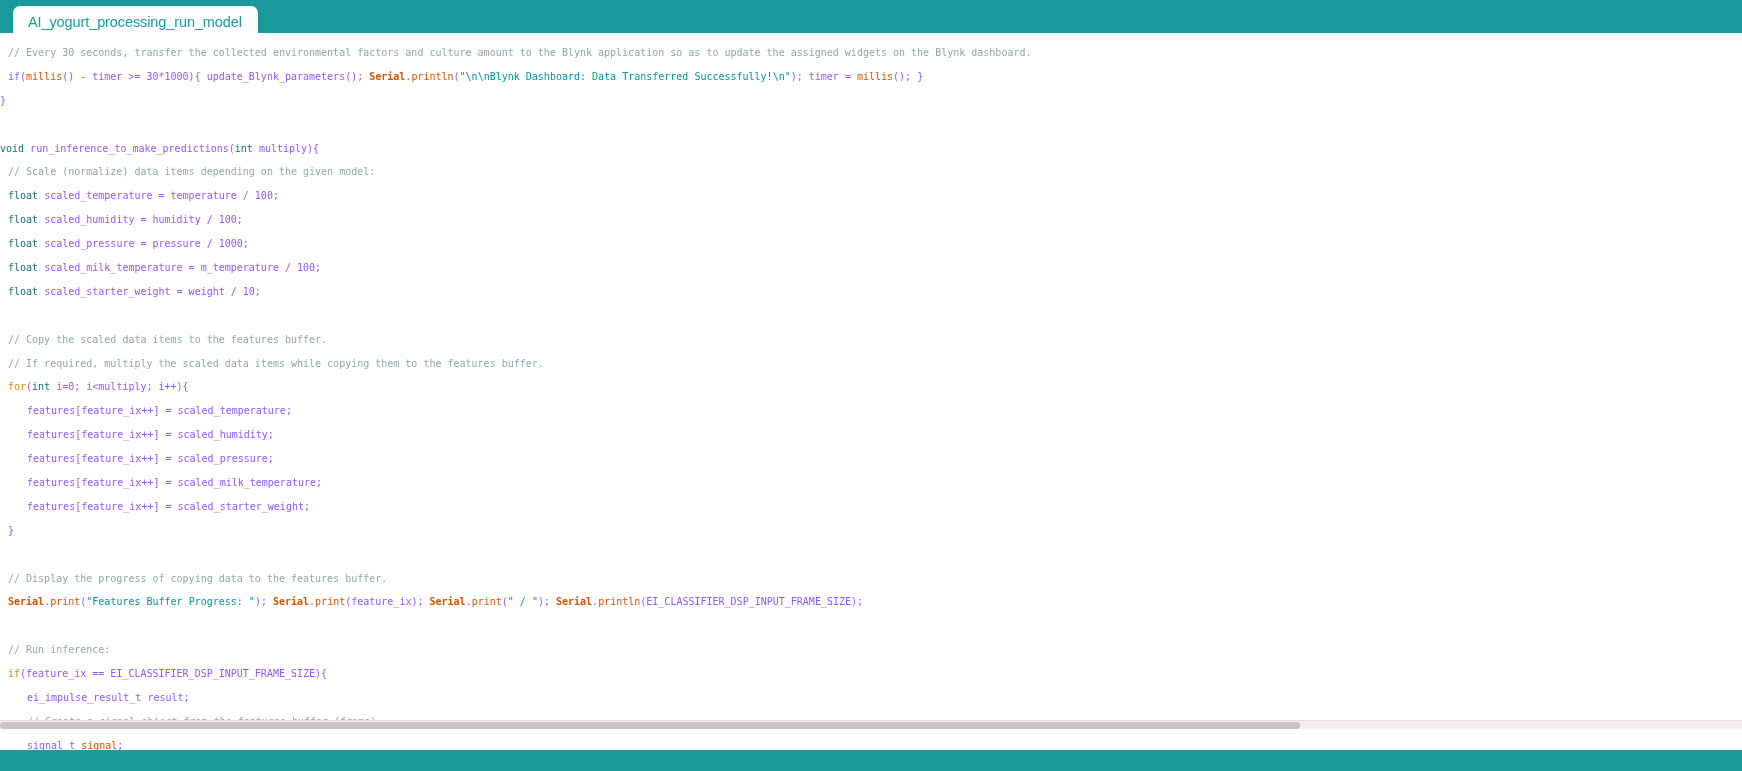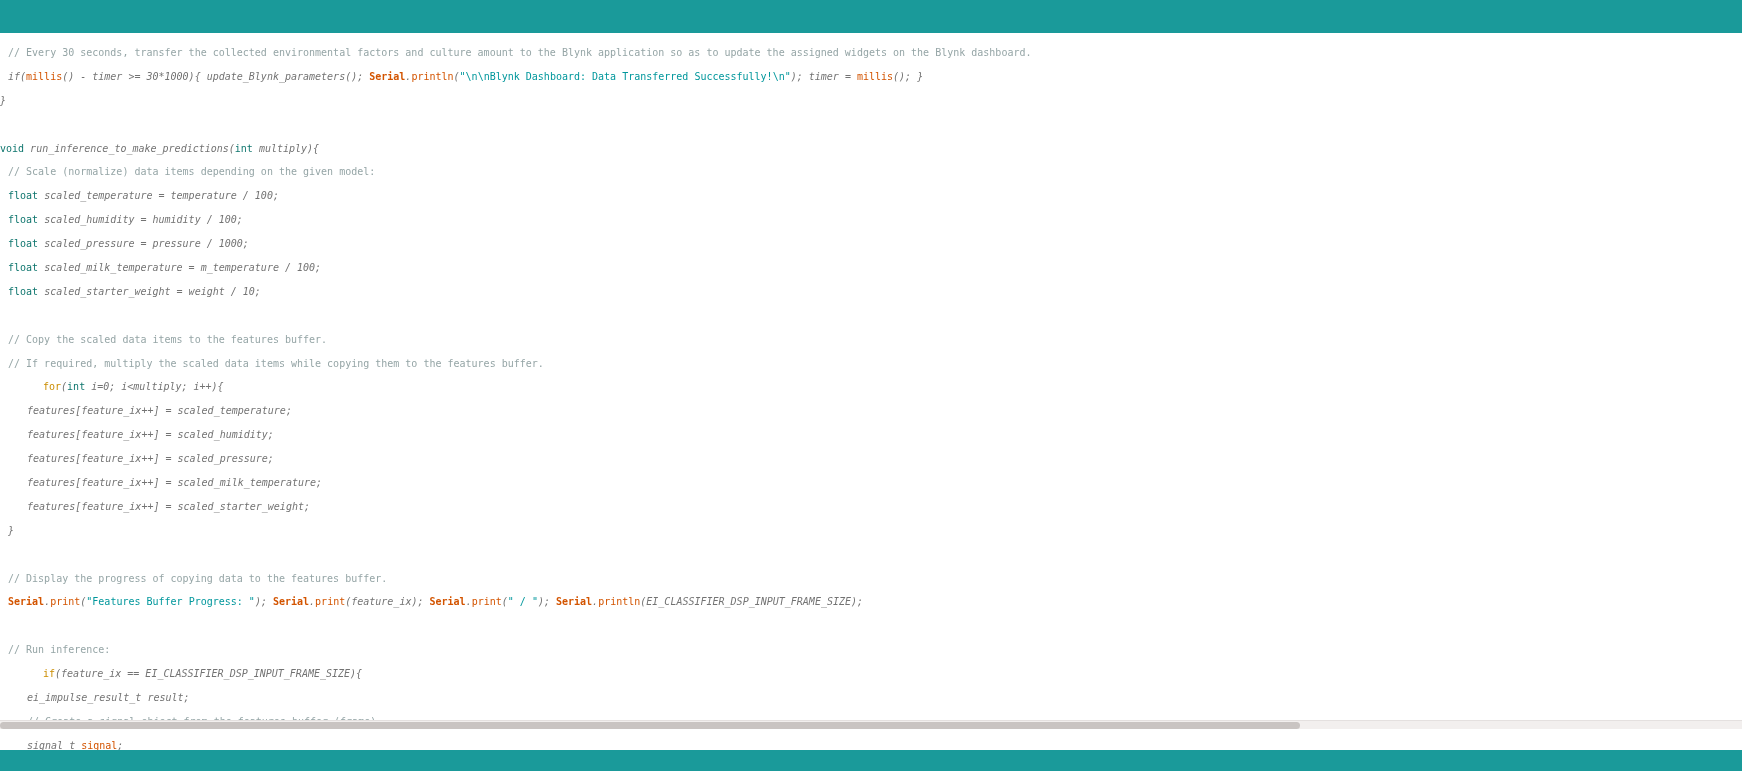--- a/index.html
+++ b/index.html
@@ -85,27 +85,27 @@
   }
   .ln {
     display: block;
     height: 23.9px;
     padding-left: 8px;
     white-space: pre;
   }
 
   
   .c-comment  { color: #95a5a6; }
-  .c-keyword  { color: #cb8d00; margin-left: 35px; }
+  .c-keyword  { color: #cb8d00; }
   .c-type     { color: #0f766e; }
   .c-func     { color: #d35400; margin-top: 11px; }
   .c-obj      { color: #d35400; font-weight: bold; }
   .c-method   { color: #d35400; margin-top: 12px; }
   .c-string   { color: #00979c; }
-  .c-plain    { color: #737373; font-style: italic; }
+  .c-plain    { color: #8b5cf6; }
 
   
   .hscroll-track {
     position: absolute;
     left: 0;
     bottom: 21px;
     width: 1742px;
     height: 9px;
     background: #f2efee;
     border-top: 1px solid #e4e0df;
@@ -127,20 +127,23 @@
     width: 1742px;
     height: 21px;
     background: #1a9a9a;
   }
 </style>
 </head>
 <body>
 
 <div id="app">
 
+  <div class="tabstrip">
+    <div class="tab">AI_yogurt_processing_run_model</div>
+  </div>
 
   <div class="editor-frame">
     <div class="code-scroll">
       <pre class="code"><span class="ln"><span class="c-comment">// Every 30 seconds, transfer the collected environmental factors and culture amount to the Blynk application so as to update the assigned widgets on the Blynk dashboard.</span></span><span class="ln"><span class="c-plain">if(</span><span class="c-func">millis</span><span class="c-plain">() - timer &gt;= 30*1000){ update_Blynk_parameters(); </span><span class="c-obj">Serial</span><span class="c-plain">.</span><span class="c-method">println</span><span class="c-plain">(</span><span class="c-string">"\n\nBlynk Dashboard: Data Transferred Successfully!\n"</span><span class="c-plain">); timer = </span><span class="c-func">millis</span><span class="c-plain">(); }</span></span><span class="ln"><span class="c-plain" style="margin-left:-8px">}</span></span><span class="ln"> </span><span class="ln"><span class="c-type" style="margin-left:-8px">void</span><span class="c-plain"> run_inference_to_make_predictions(</span><span class="c-type">int</span><span class="c-plain"> multiply){</span></span><span class="ln"><span class="c-comment">// Scale (normalize) data items depending on the given model:</span></span><span class="ln"><span class="c-type">float</span><span class="c-plain"> scaled_temperature = temperature / 100;</span></span><span class="ln"><span class="c-type">float</span><span class="c-plain"> scaled_humidity = humidity / 100;</span></span><span class="ln"><span class="c-type">float</span><span class="c-plain"> scaled_pressure = pressure / 1000;</span></span><span class="ln"><span class="c-type">float</span><span class="c-plain"> scaled_milk_temperature = m_temperature / 100;</span></span><span class="ln"><span class="c-type">float</span><span class="c-plain"> scaled_starter_weight = weight / 10;</span></span><span class="ln"> </span><span class="ln"><span class="c-comment">// Copy the scaled data items to the features buffer.</span></span><span class="ln"><span class="c-comment">// If required, multiply the scaled data items while copying them to the features buffer.</span></span><span class="ln"><span class="c-keyword">for</span><span class="c-plain">(</span><span class="c-type">int</span><span class="c-plain"> i=0; i&lt;multiply; i++){</span></span><span class="ln"><span class="c-plain" style="margin-left:19px">features[feature_ix++] = scaled_temperature;</span></span><span class="ln"><span class="c-plain" style="margin-left:19px">features[feature_ix++] = scaled_humidity;</span></span><span class="ln"><span class="c-plain" style="margin-left:19px">features[feature_ix++] = scaled_pressure;</span></span><span class="ln"><span class="c-plain" style="margin-left:19px">features[feature_ix++] = scaled_milk_temperature;</span></span><span class="ln"><span class="c-plain" style="margin-left:19px">features[feature_ix++] = scaled_starter_weight;</span></span><span class="ln"><span class="c-plain">}</span></span><span class="ln"> </span><span class="ln"><span class="c-comment">// Display the progress of copying data to the features buffer.</span></span><span class="ln"><span class="c-obj">Serial</span><span class="c-plain">.</span><span class="c-method">print</span><span class="c-plain">(</span><span class="c-string">"Features Buffer Progress: "</span><span class="c-plain">); </span><span class="c-obj">Serial</span><span class="c-plain">.</span><span class="c-method">print</span><span class="c-plain">(feature_ix); </span><span class="c-obj">Serial</span><span class="c-plain">.</span><span class="c-method">print</span><span class="c-plain">(</span><span class="c-string">" / "</span><span class="c-plain">); </span><span class="c-obj">Serial</span><span class="c-plain">.</span><span class="c-method">println</span><span class="c-plain">(EI_CLASSIFIER_DSP_INPUT_FRAME_SIZE);</span></span><span class="ln"> </span><span class="ln"><span class="c-comment">// Run inference:</span></span><span class="ln"><span class="c-keyword">if</span><span class="c-plain">(feature_ix == EI_CLASSIFIER_DSP_INPUT_FRAME_SIZE){</span></span><span class="ln"><span class="c-plain" style="margin-left:19px">ei_impulse_result_t result;</span></span><span class="ln"><span class="c-comment" style="margin-left:19px">// Create a signal object from the features buffer (frame).</span></span><span class="ln"><span class="c-plain" style="margin-left:19px">signal_t </span><span class="c-func">signal</span><span class="c-plain">;</span></span></pre>
     </div>
 
     <div class="hscroll-track">
       <div class="hscroll-thumb"></div>
     </div>
   </div>

